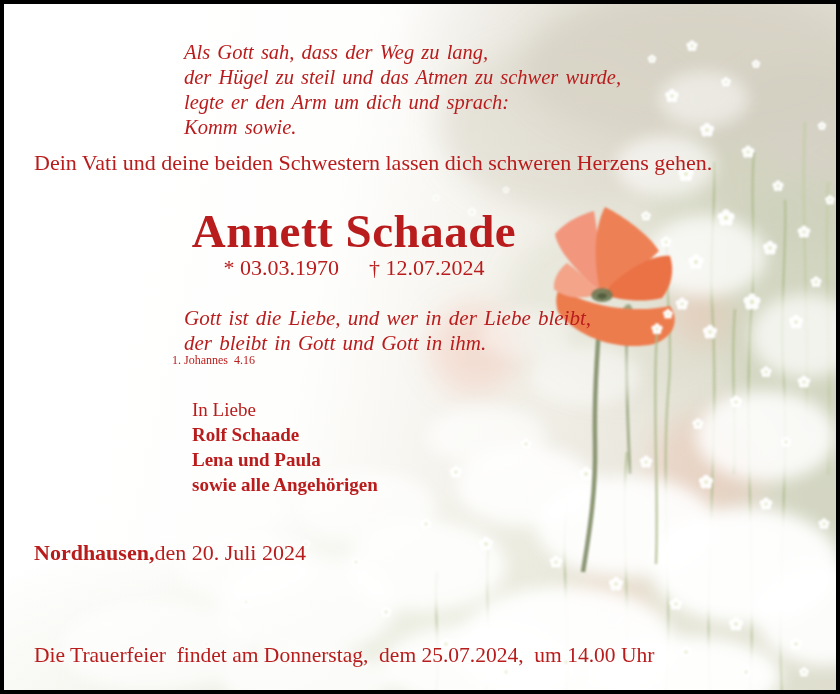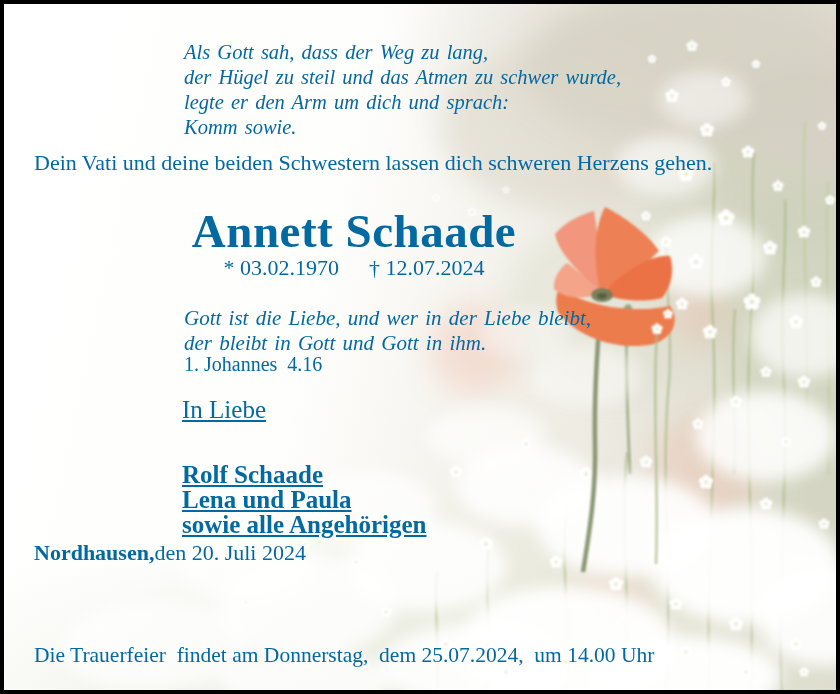--- a/index.html
+++ b/index.html
@@ -1,42 +1,42 @@
 <!DOCTYPE html>
 <html><head>
 <meta charset="utf-8">
 <style>
   html,body{margin:0;padding:0;background:#fff;}
   .card{
     position:relative;width:840px;height:694px;box-sizing:border-box;
     border:4px solid #000;overflow:hidden;
-    font-family:"Liberation Serif","DejaVu Serif",serif;color:#0369a1;
+    font-family:"Liberation Serif","DejaVu Serif",serif;color:#b91c1c;
   }
   .bg{
     position:absolute;inset:0;
     background:
       radial-gradient(ellipse 420px 260px at 82% 8%, rgba(213,208,195,.85), rgba(213,208,195,0) 70%),
       radial-gradient(ellipse 300px 420px at 99% 45%, rgba(205,211,185,.50), rgba(205,211,185,0) 70%),
       radial-gradient(ellipse 620px 310px at 65% 102%, rgba(226,231,211,.75), rgba(226,231,211,0) 75%),
       radial-gradient(ellipse 520px 260px at 28% 106%, rgba(238,239,229,.9), rgba(238,239,229,0) 75%),
       linear-gradient(102deg,#ffffff 0%,#fefefd 38%,#f1efe7 62%,#e3e0d4 88%,#dcd9cc 100%);
   }
   .bg svg{position:absolute;inset:0;display:block;}
   .content{position:absolute;inset:0;}
   .abs{position:absolute;}
   .poem{left:180px;top:36px;font-style:italic;font-size:20.5px;line-height:25px;word-spacing:2px;}
   .farewell{left:30px;top:146px;font-size:22px;line-height:26px;}
   .namewrap{left:80px;top:204px;width:540px;text-align:center;}
   .deceased-name{margin:0;font-size:47px;line-height:1.0;font-weight:bold;letter-spacing:.5px;}
   .dates{left:80px;top:251px;width:540px;text-align:center;font-size:22px;}
   .dates .birth{margin-right:30px;}
   .verse{left:180px;top:302px;font-style:italic;font-size:21px;line-height:25px;word-spacing:2px;}
-  .verse-ref{left:180px;top:349px;font-size:20px;white-space:pre-wrap;}
-  .mourners{left:178px;top:393px;font-size:25px;line-height:25px;text-decoration:underline;}
-  .mourners .names{font-weight:bold;margin-top:40px;}
+  .verse-ref{left:168px;top:349px;font-size:12px;white-space:pre-wrap;}
+  .mourners{left:188px;top:393px;font-size:19px;line-height:25px;}
+  .mourners .names{font-weight:bold;}
   .dateline{left:30px;top:536px;font-size:22px;}
   .dateline .city{font-weight:bold;}
   .dateline .rest{margin-left:0;}
   .funeral{left:30px;top:586px;font-size:21.5px;line-height:26px;white-space:pre-wrap;}
 </style>
 </head>
 <body>
 
 <div class="card">
 
@@ -206,21 +206,21 @@
       <div>Komm sowie.</div>
     </div>
 
     <div class="abs namewrap">
       <h1 class="deceased-name">Annett Schaade</h1>
     </div>
 
     <div class="abs farewell">Dein Vati und deine beiden Schwestern lassen dich schweren Herzens gehen.</div>
 
     <div class="abs dates">
-      <span class="birth">* 03.02.1970</span><span>† 12.07.2024</span>
+      <span class="birth">* 03.03.1970</span><span>† 12.07.2024</span>
     </div>
 
     <div class="abs verse">
       <div>Gott ist die Liebe, und wer in der Liebe bleibt,</div>
       <div>der bleibt in Gott und Gott in ihm.</div>
     </div>
     <div class="abs verse-ref">1. Johannes  4.16</div>
 
     <div class="abs mourners">
       <div>In Liebe</div>

